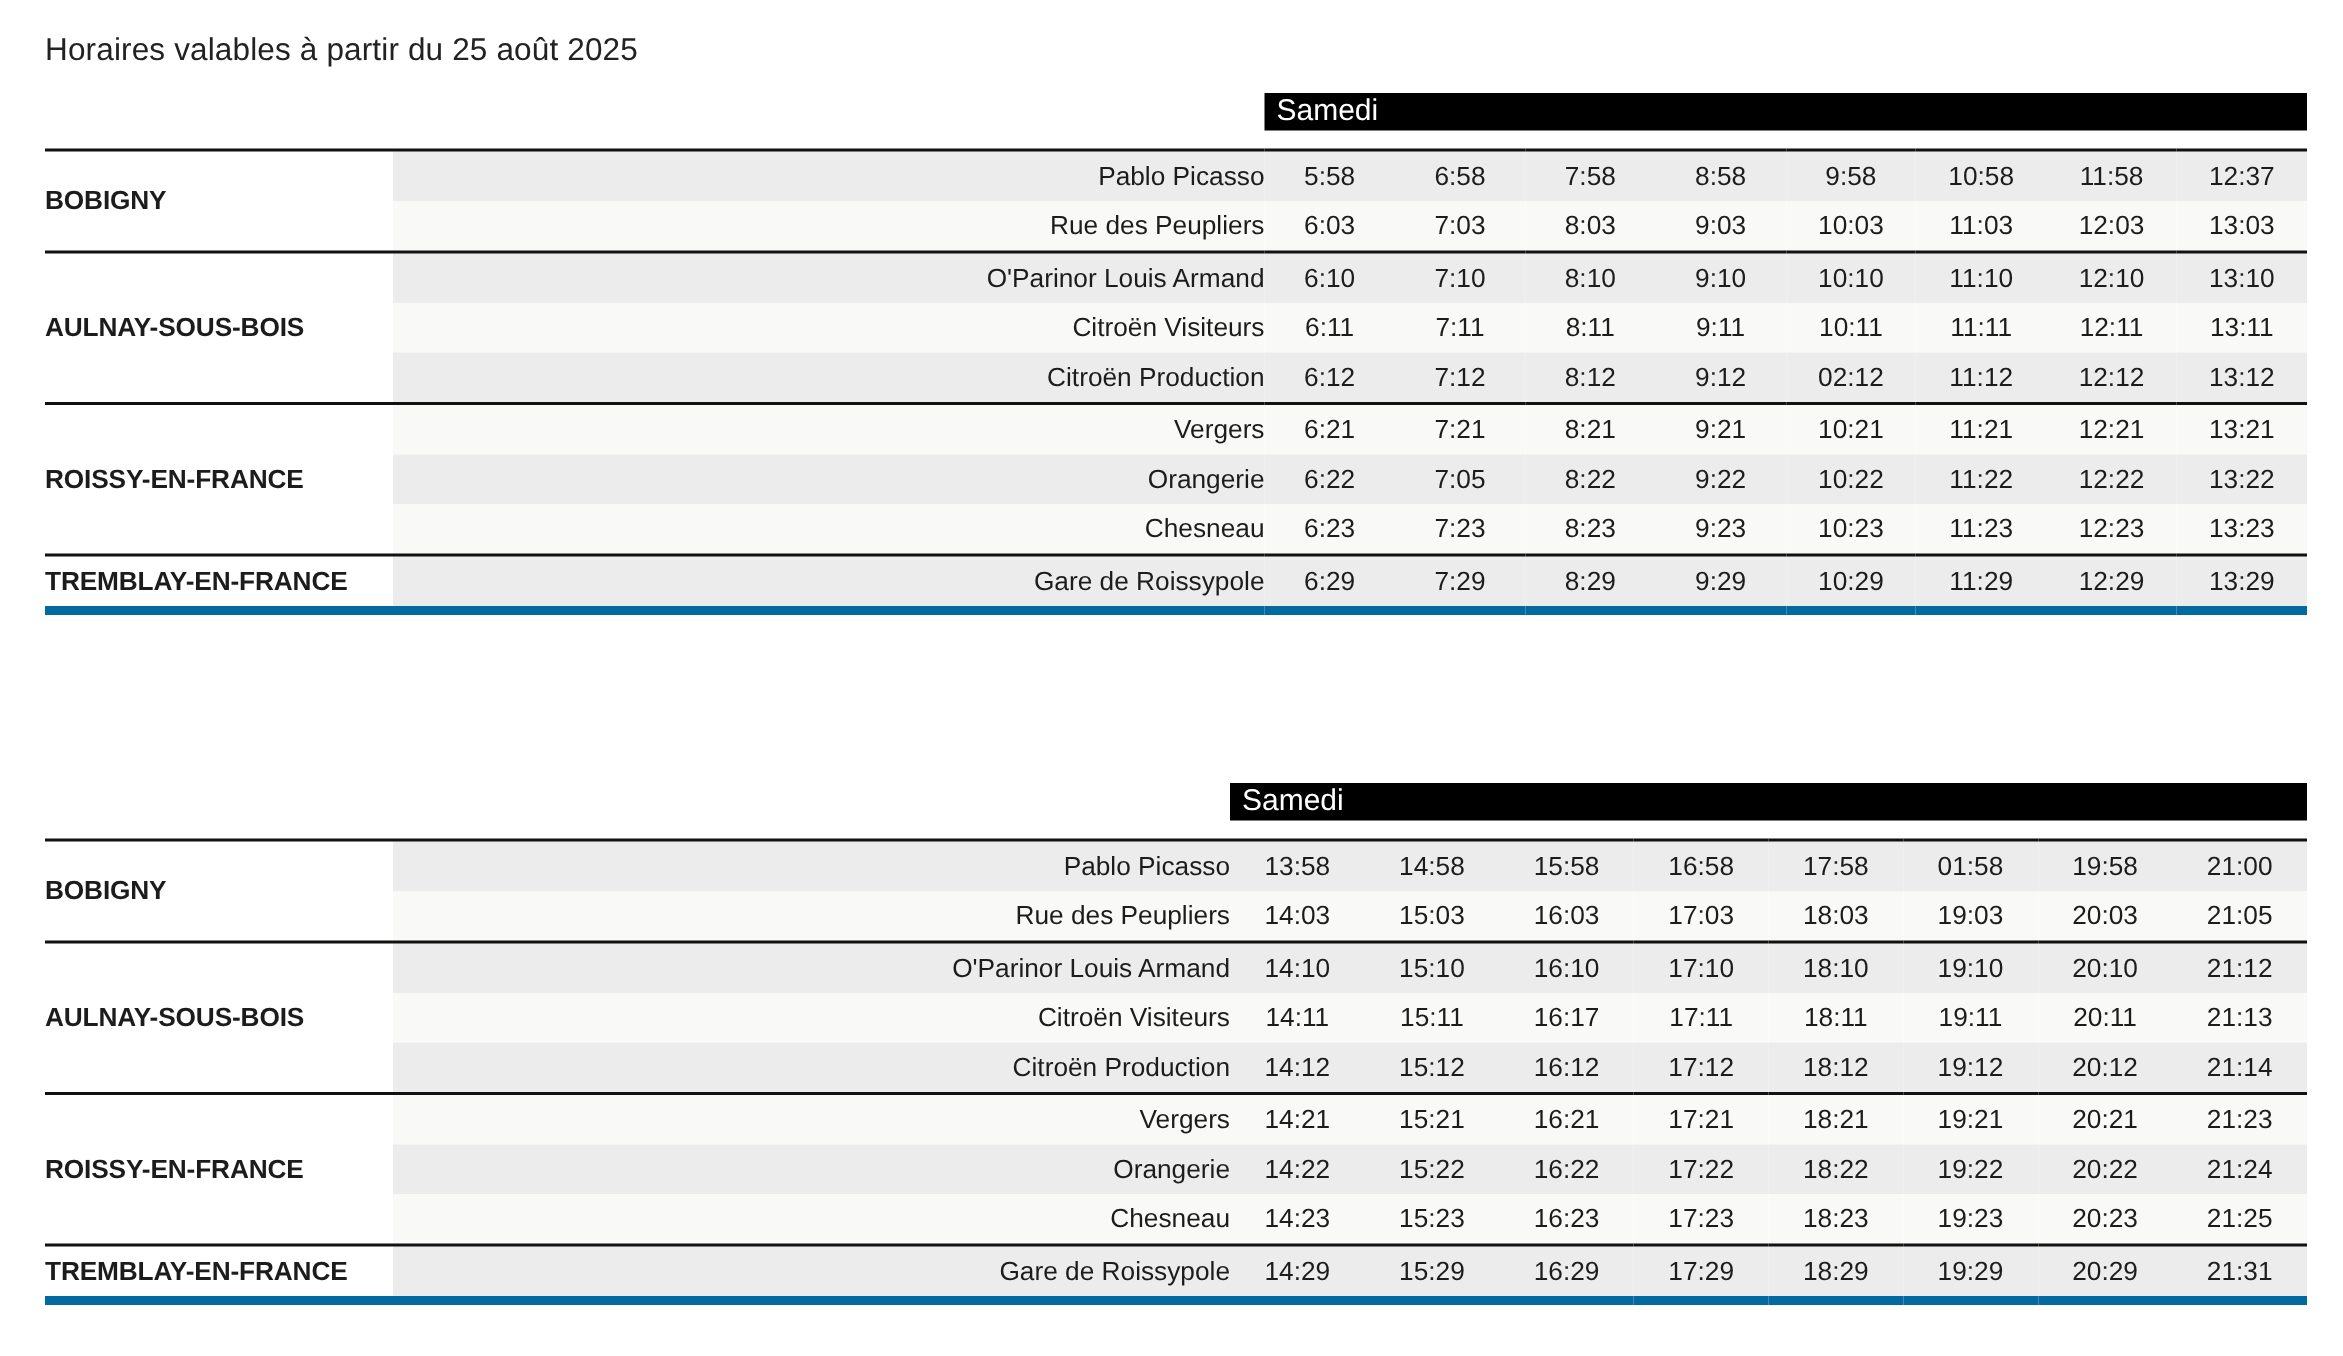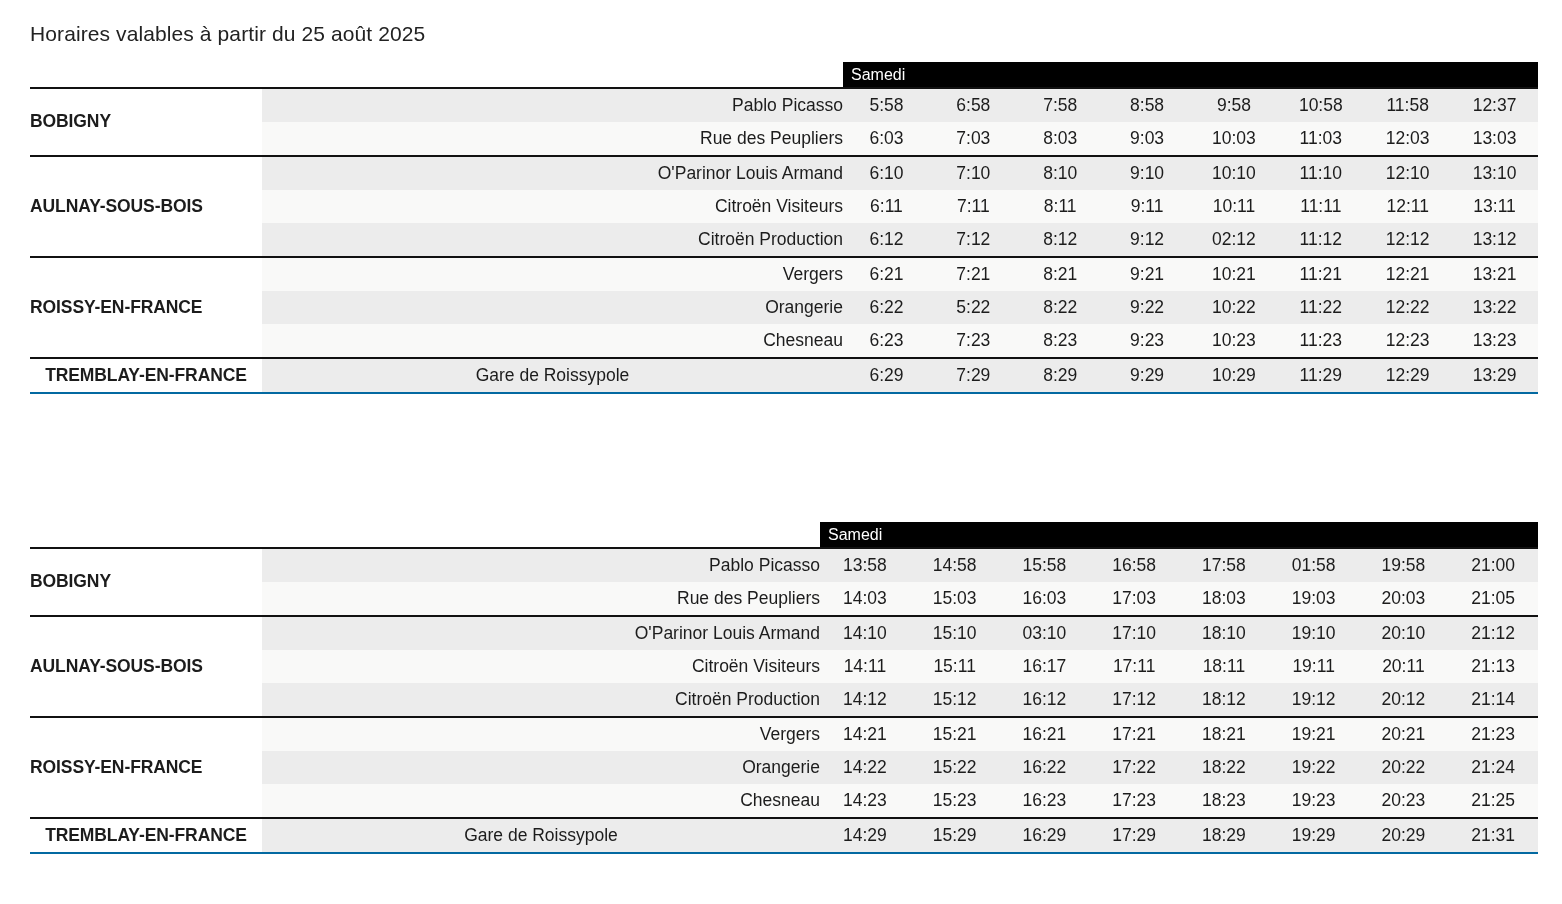--- a/index.html
+++ b/index.html
@@ -35,34 +35,35 @@
     left: 30px;
     width: 1508px;
   }
   #block-0 { top: 62px; }
   #block-1 { top: 522px; }
 
   .daybar {
     height: 25px;
     background: #000000;
     color: #ffffff;
-    font-size: 16px;
+    font-size: 20px;
     line-height: 25px;
     box-sizing: border-box;
     padding-left: 8px;
     font-weight: 400;
   }
   
   #block-0 .daybar { margin-left: 813px; width: 695px; }
   #block-1 .daybar { margin-left: 790px; width: 718px; }
 
   table.sched {
     border-collapse: collapse;
     width: 100%;
     table-layout: fixed;
+    margin-top: 12px;
   }
   table.sched td {
     font-size: 17.5px;
     color: #1c1c1c;
     padding: 0;
     height: 33px;
     vertical-align: middle;
     white-space: nowrap;
   }
   td.zone {
@@ -87,21 +88,21 @@
     text-align: center;
     font-size: 17.5px;
     color: #1c1c1c;
   }
   
   tr.shade td.stop, tr.shade td.time { background: #ececec; }
   tr.plain td.stop, tr.plain td.time { background: #f9f9f8; }
 
   
   tr.group-start > td { border-top: 2px solid #111111; }
-  tr.last-row > td { border-bottom: 2px solid #0369a1; text-align: center; }
+  tr.last-row > td { border-bottom: 6px solid #0369a1; }
 </style>
 </head>
 <body>
 
 <div class="page">
 
   <div class="page-title">Horaires valables à partir du 25 août 2025</div>
 
   <div class="table-block" id="block-0">
     <div class="daybar">Samedi</div>
@@ -172,21 +173,21 @@
             <td class="time">8:21</td>
             <td class="time">9:21</td>
             <td class="time">10:21</td>
             <td class="time">11:21</td>
             <td class="time">12:21</td>
             <td class="time">13:21</td>
           </tr>
           <tr class="shade">
             <td class="stop" style="width: 581px;">Orangerie</td>
             <td class="time">6:22</td>
-            <td class="time">5:22</td>
+            <td class="time">7:05</td>
             <td class="time">8:22</td>
             <td class="time">9:22</td>
             <td class="time">10:22</td>
             <td class="time">11:22</td>
             <td class="time">12:22</td>
             <td class="time">13:22</td>
           </tr>
           <tr class="plain">
             <td class="stop" style="width: 581px;">Chesneau</td>
             <td class="time">6:23</td>
@@ -239,21 +240,21 @@
             <td class="time">18:03</td>
             <td class="time">19:03</td>
             <td class="time">20:03</td>
             <td class="time">21:05</td>
           </tr>
           <tr class="shade group-start">
             <td class="zone" rowspan="3">AULNAY-SOUS-BOIS</td>
             <td class="stop" style="width: 558px;">O'Parinor Louis Armand</td>
             <td class="time">14:10</td>
             <td class="time">15:10</td>
-            <td class="time">03:10</td>
+            <td class="time">16:10</td>
             <td class="time">17:10</td>
             <td class="time">18:10</td>
             <td class="time">19:10</td>
             <td class="time">20:10</td>
             <td class="time">21:12</td>
           </tr>
           <tr class="plain">
             <td class="stop" style="width: 558px;">Citroën Visiteurs</td>
             <td class="time">14:11</td>
             <td class="time">15:11</td>

